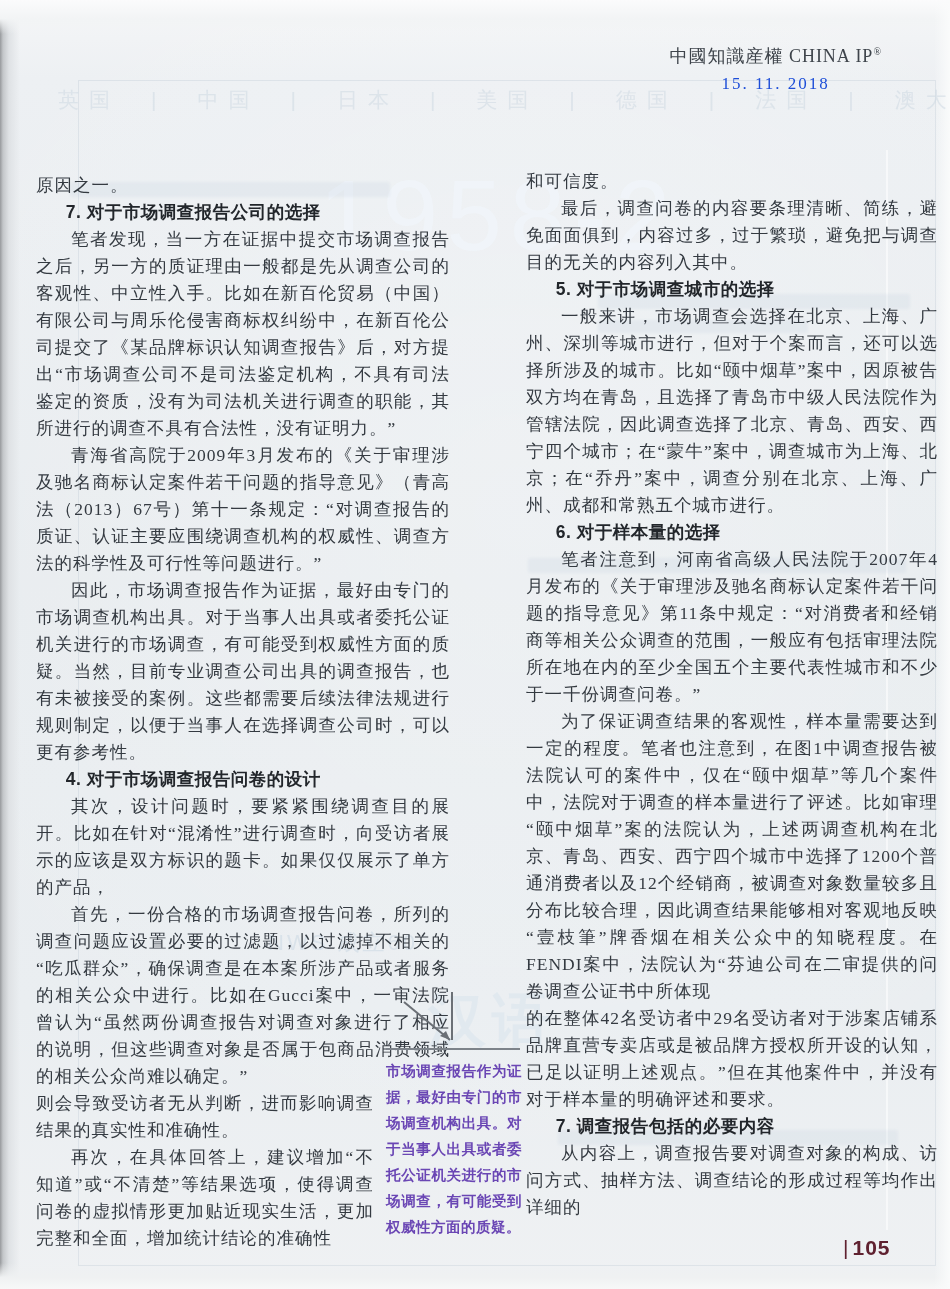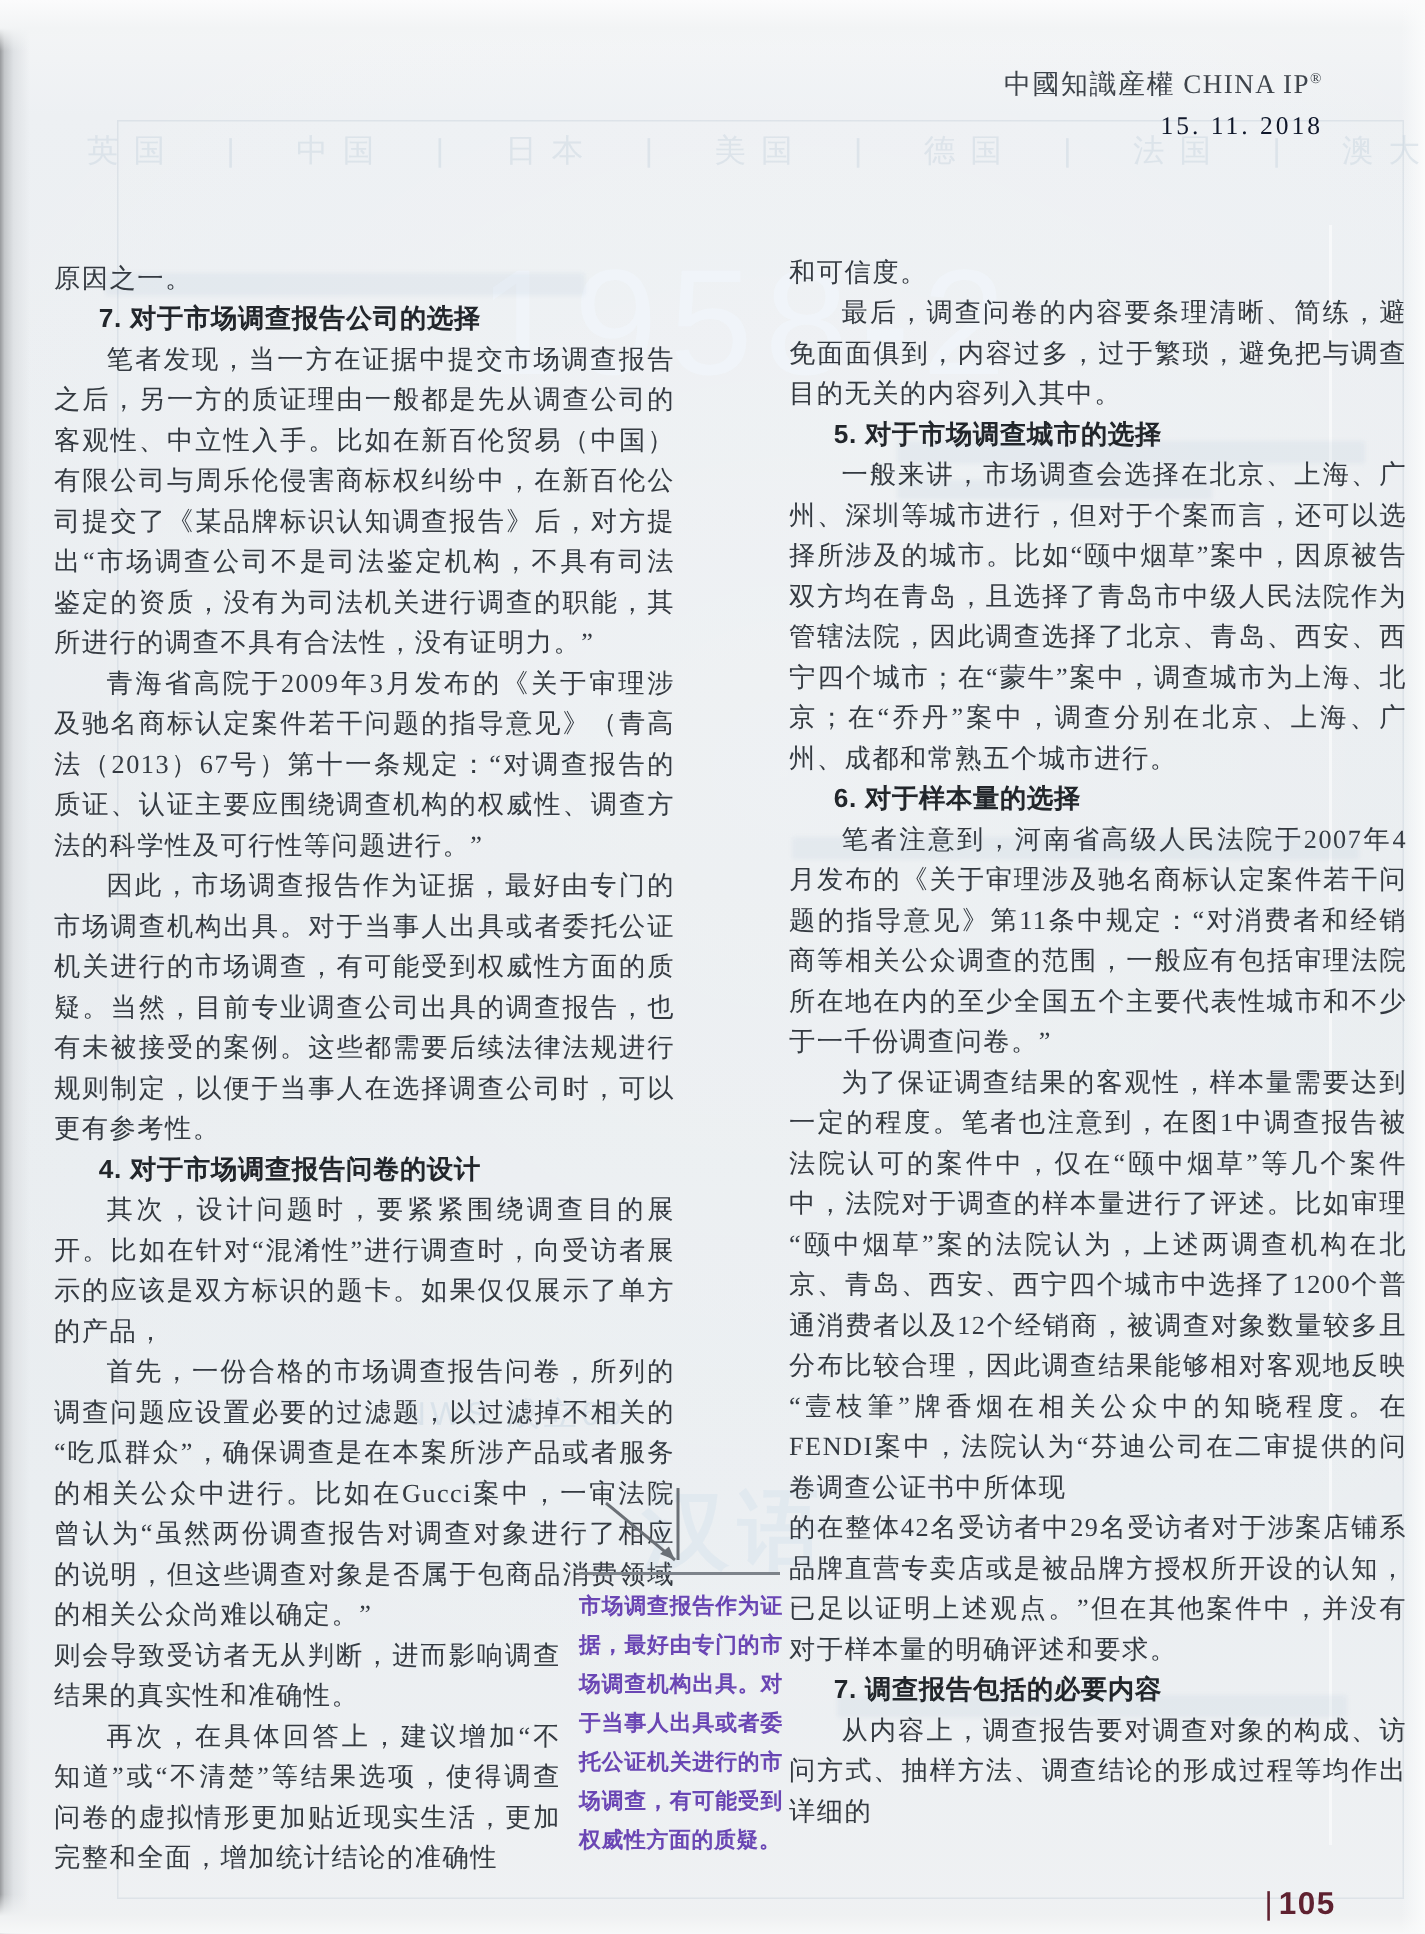--- a/index.html
+++ b/index.html
@@ -36,41 +36,41 @@
   .ghost-bar{position:absolute;background:rgba(166,186,205,0.13);filter:blur(1.5px);border-radius:2px;}
   .gb1{left:70px;top:182px;width:320px;height:15px;}
   .gb2{left:598px;top:294px;width:312px;height:15px;}
   .gb3{left:528px;top:558px;width:378px;height:15px;}
   .gb4{left:558px;top:1130px;width:340px;height:15px;}
   .gb5{left:598px;top:320px;width:210px;height:13px;}
   
   .mag-header{position:absolute;right:68px;top:44px;text-align:right;}
   .brand{font-size:18px;color:#3e444b;letter-spacing:1px;}
   .brand .reg{font-size:10px;vertical-align:super;}
-  .date{font-size:17px;color:#0f172a;margin-top:6px;letter-spacing:2px;}
+  .date{font-size:17px;color:#1d4ed8;margin-top:6px;letter-spacing:2px;text-align:center;}
   
   .col{position:absolute;font-size:17.5px;line-height:27px;letter-spacing:1px;
     text-align:justify;text-justify:inter-ideograph;color:#343a41;}
   .col-left{left:36px;top:172px;width:414px;}
   .col-right{left:526px;top:168px;width:412px;}
   .para{text-indent:2em;margin:0;}
   .cont{text-indent:0;margin:0;}
   .head{font-family:"Liberation Sans",sans-serif;font-weight:700;color:#22262b;
     text-indent:1.7em;margin:0;letter-spacing:0.5px;}
   .wrap-narrow .para,.wrap-narrow .cont{margin-right:76px;}
   .tail-indent .para,.tail-indent .cont,.tail-indent .head{}
   
   .pull-quote{position:absolute;left:386px;top:990px;width:136px;z-index:3;}
   .pq-arrow{display:block;margin-left:6px;}
   .pq-rule{border-top:2px solid #7d838a;margin:2px 0 8px 0;width:134px;}
   .pq-text{font-family:"Liberation Sans",sans-serif;font-weight:700;font-size:14.5px;
     line-height:26px;color:#6a46b4;text-align:justify;letter-spacing:0.5px;}
   
   .page-num{position:absolute;left:843px;top:1236px;font-family:"Liberation Sans",sans-serif;
-    font-weight:700;font-size:21px;color:#5f2130;letter-spacing:1px;margin-top:22px;}
+    font-weight:700;font-size:21px;color:#5f2130;letter-spacing:1px;}
   .page-num .bar{font-weight:400;margin-right:3px;}
 </style>
 </head>
 <body>
 
 <div class="edge-left"></div>
 <div class="edge-top"></div>
 <div class="edge-bottom"></div>
 <div class="edge-right"></div>
 <div class="scan-line"></div>

